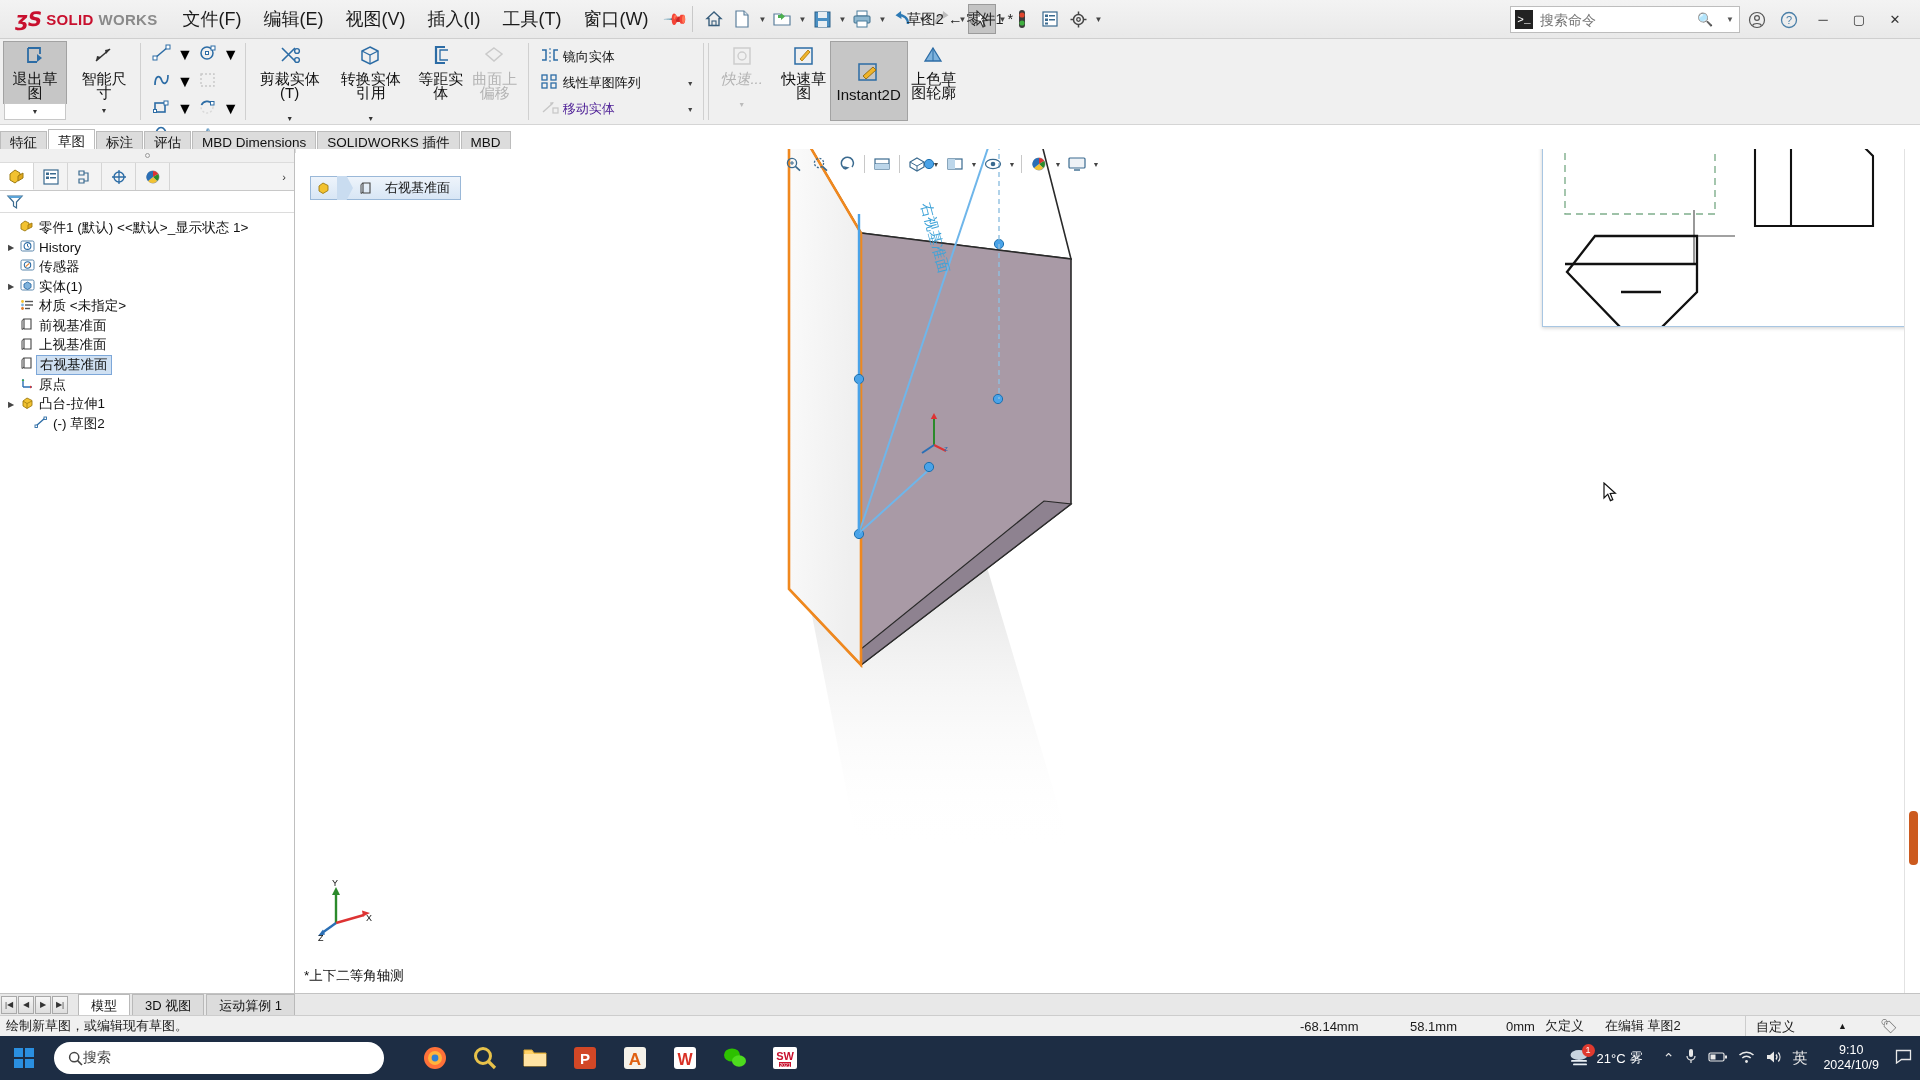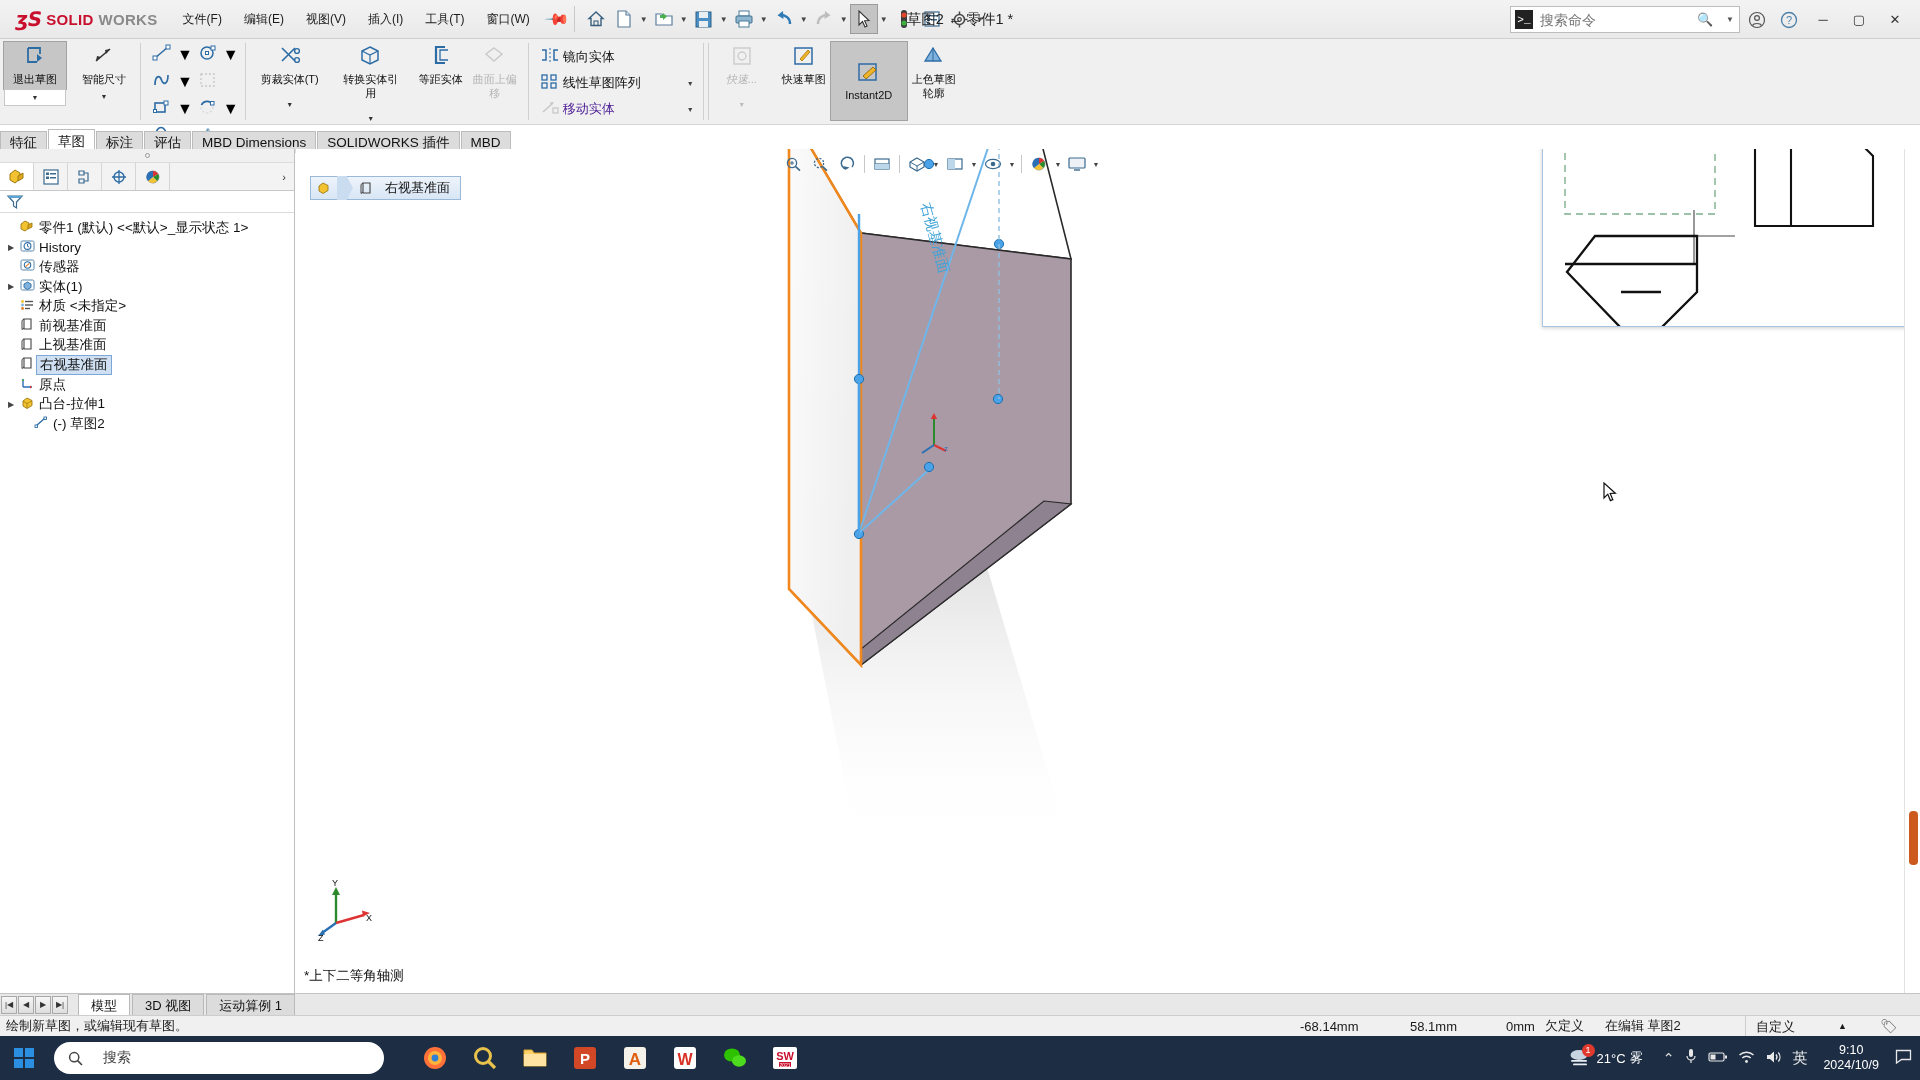--- a/index.html
+++ b/index.html
@@ -10,21 +10,21 @@
   
   #titlebar { position:absolute; left:0; top:0; width:1920px; height:39px;
     background:linear-gradient(#f3f3f3,#e9e9e9); border-bottom:1px solid #cfcfcf;
     display:flex; align-items:center; }
   .sw-logo { display:flex; align-items:center; padding:0 14px 0 16px; gap:5px; }
   .sw-logo .ds { font-size:20px; font-weight:bold; color:#c8102e; font-family:"DejaVu Sans",sans-serif;
     transform:skewX(-10deg); letter-spacing:-1px;}
   .sw-logo .solid { font-size:15px; font-weight:bold; color:#c8102e; letter-spacing:.3px;}
   .sw-logo .works { font-size:15px; font-weight:bold; color:#8a8a8a; letter-spacing:.3px;}
   .menu { display:flex; align-items:center; height:39px; }
-  .menu-item { padding:0 11px; font-size:12px; color:#1a1a1a; line-height:39px; cursor:default; }
+  .menu-item { padding:0 11px; font-size:18px; color:#1a1a1a; line-height:39px; cursor:default; }
   .pin { margin-left:6px; color:#7a7a7a; font-size:16px; transform:rotate(45deg); display:inline-block;}
   .tbdiv { width:1px; height:26px; background:#c9c9c9; margin:0 7px; }
   .qbtn { width:28px; height:30px; display:flex; align-items:center; justify-content:center;
      font-size:17px; cursor:default; }
   .caret { width:12px; height:30px; display:flex; align-items:center; justify-content:center;
      font-size:8px; color:#444; cursor:default; }
   .qbtn.active { background:#c4c4c4; border:1px solid #9b9b9b; }
   #doc-title { position:absolute; left:0; right:0; top:0; height:39px; line-height:39px;
     text-align:center; font-size:14.5px; color:#222; pointer-events:none; }
   #hdr-right { position:absolute; right:8px; top:0; height:39px; display:flex; align-items:center; gap:2px;}
@@ -39,21 +39,21 @@
 
   
   #ribbon { position:absolute; left:0; top:39px; width:1920px; height:86px;
     background:#f0f0f0; border-bottom:1px solid #d5d5d5; display:flex; align-items:stretch; }
   .rgroup { display:flex; align-items:flex-start; padding:3px 4px 0 4px; position:relative;}
   .rsep { width:1px; background:#d0d0d0; margin:4px 2px; align-self:stretch;}
   .rbig { width:auto; min-width:54px; padding:3px 4px; display:flex; flex-direction:column;
      align-items:center; cursor:default; }
   .rbig.sel { background:#c6c6c6; outline:1px solid #a2a2a2;}
   .rbig .gl { font-size:21px; line-height:23px; color:#2c6ca5; height:25px;}
-  .rbig .lb { font-size:11px; color:#111; text-align:center; line-height:14px; margin-top:2px; max-width:60px;}
+  .rbig .lb { font-size:15px; color:#111; text-align:center; line-height:14px; margin-top:2px; max-width:60px;}
   .rsmallgrid { display:grid; grid-template-columns:repeat(4, auto); gap:1px 0; align-items:center;}
   .ritem { display:flex; align-items:center; height:26px; padding:0 2px; cursor:default;}
   .ritem .gl { font-size:17px; color:#2c6ca5; width:26px; text-align:center;}
   .rrow { display:flex; align-items:center; height:26px; cursor:default; padding:0 3px;}
   .rrow .gl{font-size:16px;color:#2c6ca5;width:25px;text-align:center;}
   .rrow .tx{font-size:13px;color:#111;white-space:nowrap;}
   .rrow.dis .gl,.rrow.dis .tx{color:#4c1d95;}
   .rbig.dis .gl,.rbig.dis .lb{color:#b4b4b4;}
   .rrow .cr2{font-size:7px;color:#444;margin-left:auto;padding-left:8px;}
   .ctab { height:22px; line-height:22px; padding:0 9px; font-size:13.5px; background:#dcdcdc;
@@ -119,21 +119,21 @@
   #statusbar { position:absolute; left:0; bottom:44px; width:1920px; height:21px;
      background:#f0f0f0; border-top:1px solid #cdcdcd; display:flex; align-items:center;
      font-size:13px; color:#1a1a1a; }
   #statusbar .msg{padding-left:6px;}
   .sfield{position:absolute;}
   
   #taskbar { position:absolute; left:0; bottom:0; width:1920px; height:44px;
      background:#1d2d44; display:flex; align-items:center; }
   #startbtn{width:48px;height:44px;display:flex;align-items:center;justify-content:center;}
   #tb-search{width:330px;height:32px;background:#fff;border-radius:16px;margin-left:6px;
-     display:flex;align-items:center;gap:20px;padding-left:14px;}
+     display:flex;align-items:center;gap:0;padding-left:14px;}
   #tb-search span{font-size:14px;color:#444;}
   .tbapp{width:50px;height:44px;display:flex;align-items:center;justify-content:center;}
   #tray{margin-left:auto;display:flex;align-items:center;gap:6px;padding-right:6px;color:#fff;font-size:13px;}
   #tray .tz{display:flex;align-items:center;gap:4px;}
   #clock{font-size:12.5px;line-height:15px;text-align:center;color:#fff;padding:0 8px;}
   .trayicon{font-size:14px;color:#e8e8e8;padding:0 2px;}
 </style>
 </head>
 <body>
 

